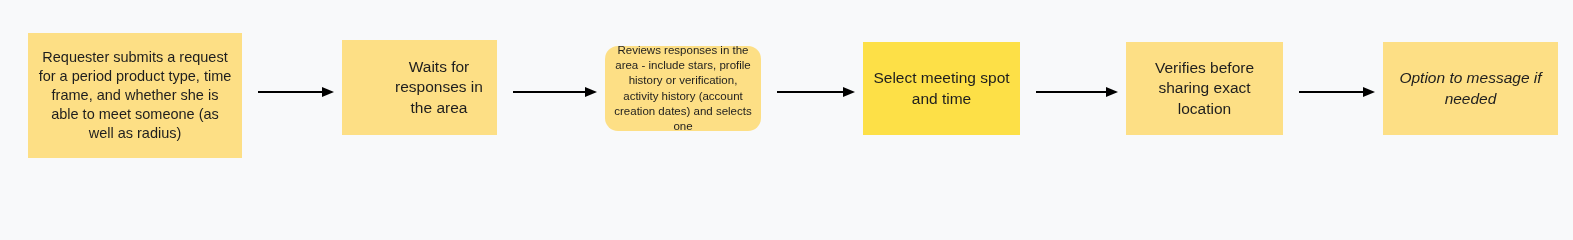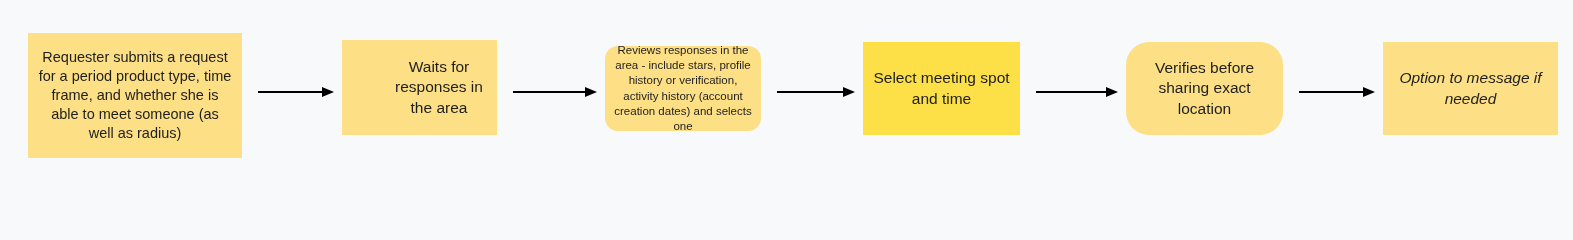--- a/index.html
+++ b/index.html
@@ -96,21 +96,21 @@
     <span class="node-text">Select meeting spot and time</span>
   </div>
 
   <span class="connector" id="connector-4">
     <svg width="100%" height="18" viewBox="0 0 82 18" preserveAspectRatio="none">
       <line x1="0" y1="9" x2="72" y2="9" stroke="#000000" stroke-width="2.2"></line>
       <polygon points="70,4 82,9 70,14" fill="#000000"></polygon>
     </svg>
   </span>
 
-  <div class="node" id="node-5" style="background:#fddf85;border-radius:23px;">
+  <div class="node" id="node-5" style="background:#fddf85;">
     <span class="node-text">Verifies before sharing exact location</span>
   </div>
 
   <span class="connector" id="connector-5">
     <svg width="100%" height="18" viewBox="0 0 76 18" preserveAspectRatio="none">
       <line x1="0" y1="9" x2="66" y2="9" stroke="#000000" stroke-width="2.2"></line>
       <polygon points="64,4 76,9 64,14" fill="#000000"></polygon>
     </svg>
   </span>
 

